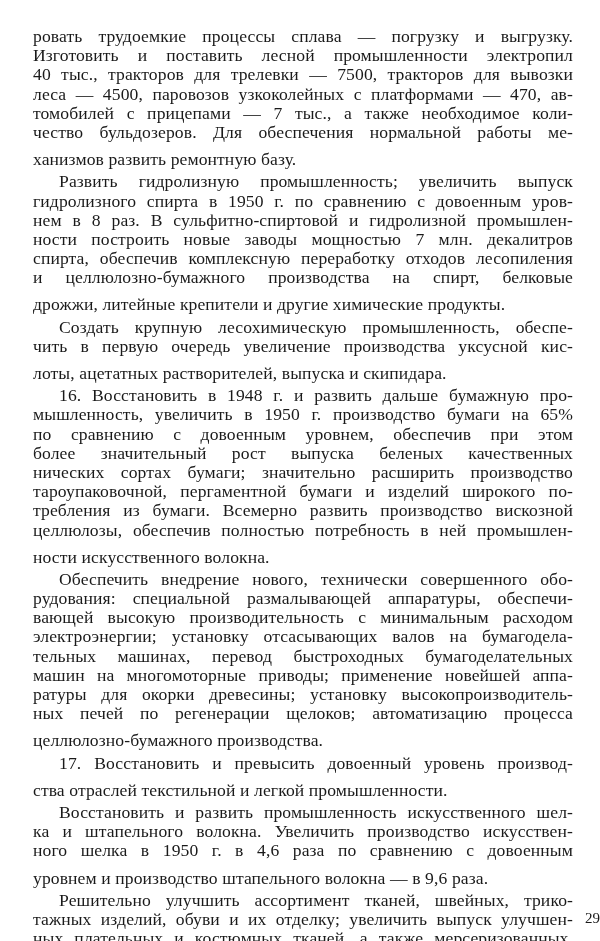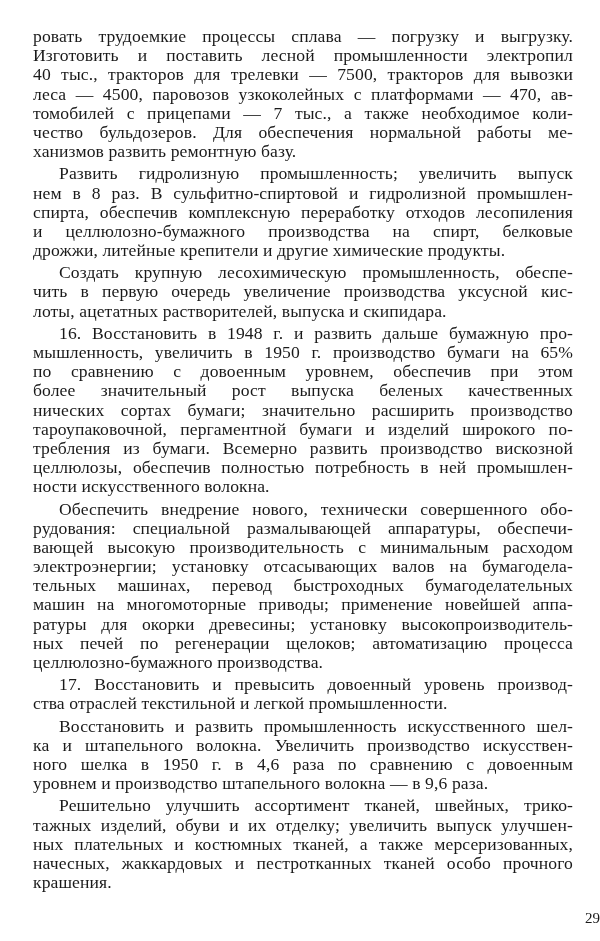--- a/index.html
+++ b/index.html
@@ -26,20 +26,21 @@
       display: block;
       height: 19.2px;
       line-height: 19.2px;
       white-space: nowrap;
       text-align: justify;
       text-align-last: justify;
       letter-spacing: 0.1px;
     }
     .line.last {
       text-align-last: left;
+      margin-top: 8px;
     }
     .line.indent {
       padding-left: 26px;
     }
     .gap {
       display: block;
       height: 3px;
     }
     .it {
     }
@@ -65,21 +66,23 @@
     <span class="line">40 тыс., тракторов для трелевки — 7500, тракторов для вывозки</span>
     <span class="line">леса — 4500, паровозов узкоколейных с платформами — 470, ав-</span>
     <span class="line">томобилей с прицепами — 7 тыс., а также необходимое коли-</span>
     <span class="line">чество бульдозеров. Для обеспечения нормальной работы ме-</span>
     <span class="line last">ханизмов развить ремонтную базу.</span>
   </div>
   <span class="gap"></span>
 
   <div>
     <span class="line indent">Развить гидролизную промышленность; увеличить выпуск</span>
+    <span class="line">гидролизного спирта в 1950 г. по сравнению с довоенным уров-</span>
     <span class="line">нем в 8 раз. В сульфитно-спиртовой и гидролизной промышлен-</span>
+    <span class="line">ности построить новые заводы мощностью 7 млн. декалитров</span>
     <span class="line">спирта, обеспечив комплексную переработку отходов лесопиления</span>
     <span class="line">и целлюлозно-бумажного производства на спирт, белковые</span>
     <span class="line last">дрожжи, литейные крепители и другие химические продукты.</span>
   </div>
   <span class="gap"></span>
 
   <div>
     <span class="line indent">Создать крупную лесохимическую промышленность, обеспе-</span>
     <span class="line">чить в первую очередь увеличение производства уксусной кис-</span>
     <span class="line last">лоты, ацетатных растворителей, выпуска и скипидара.</span>

